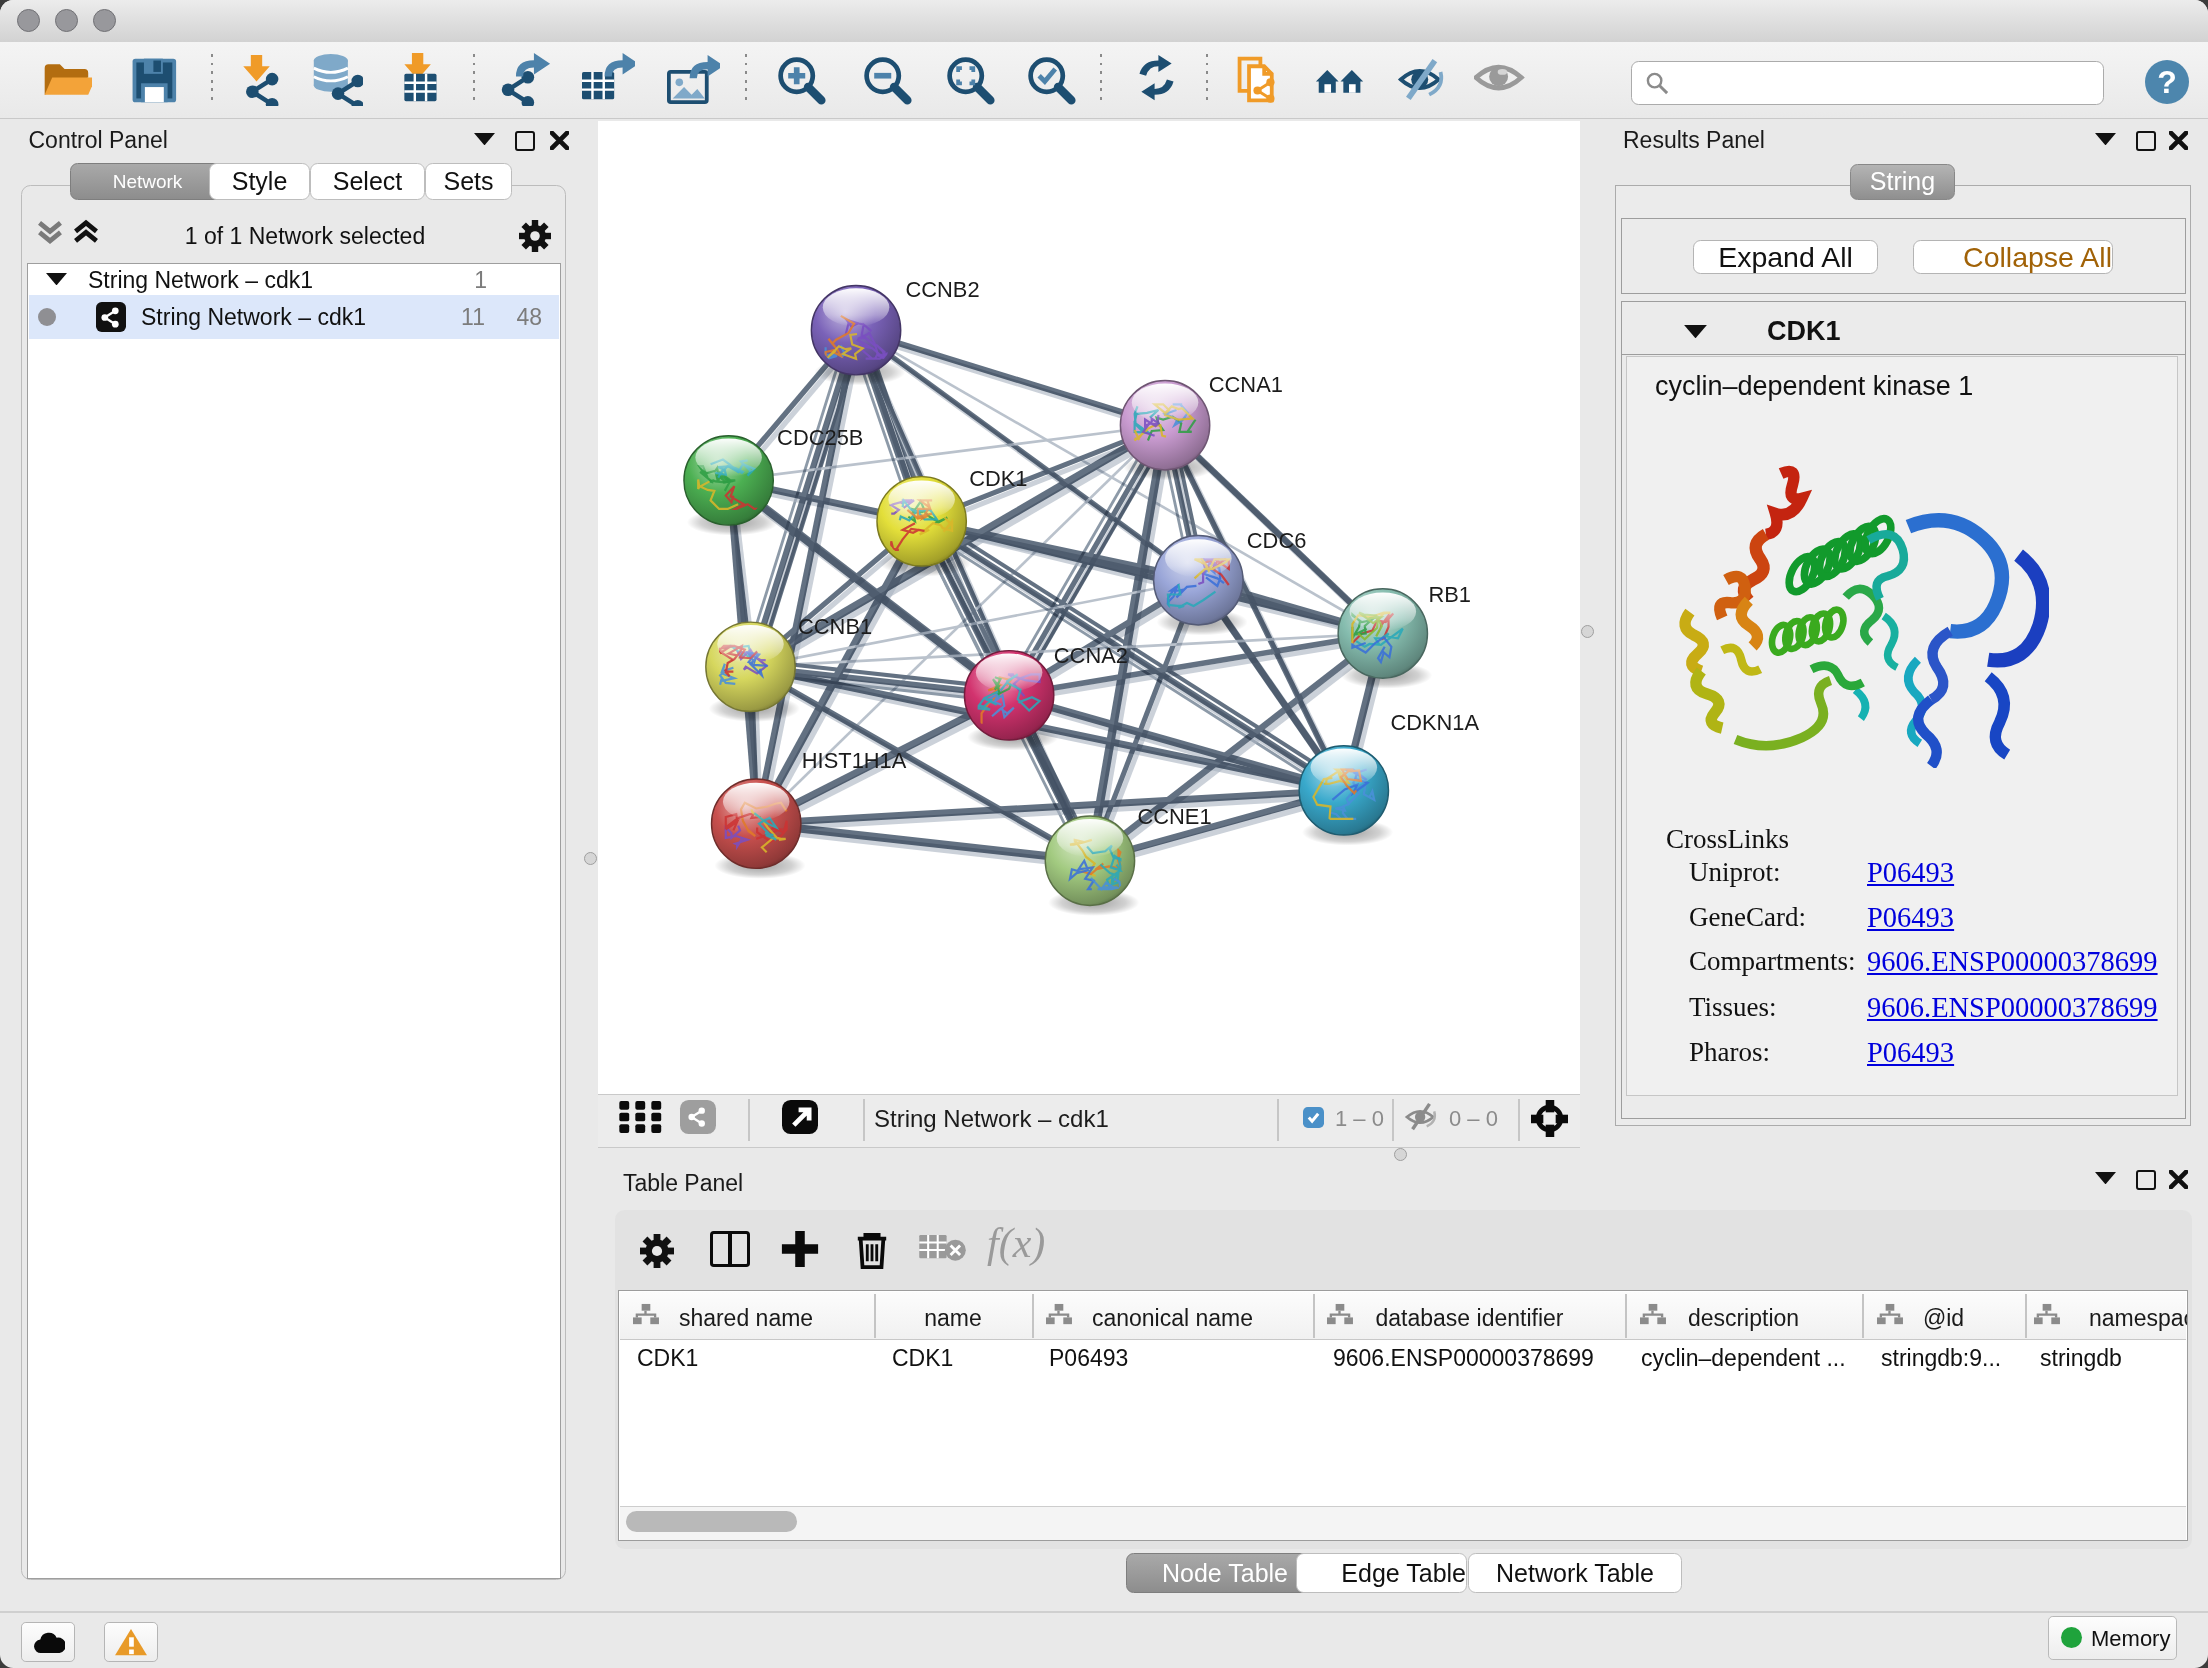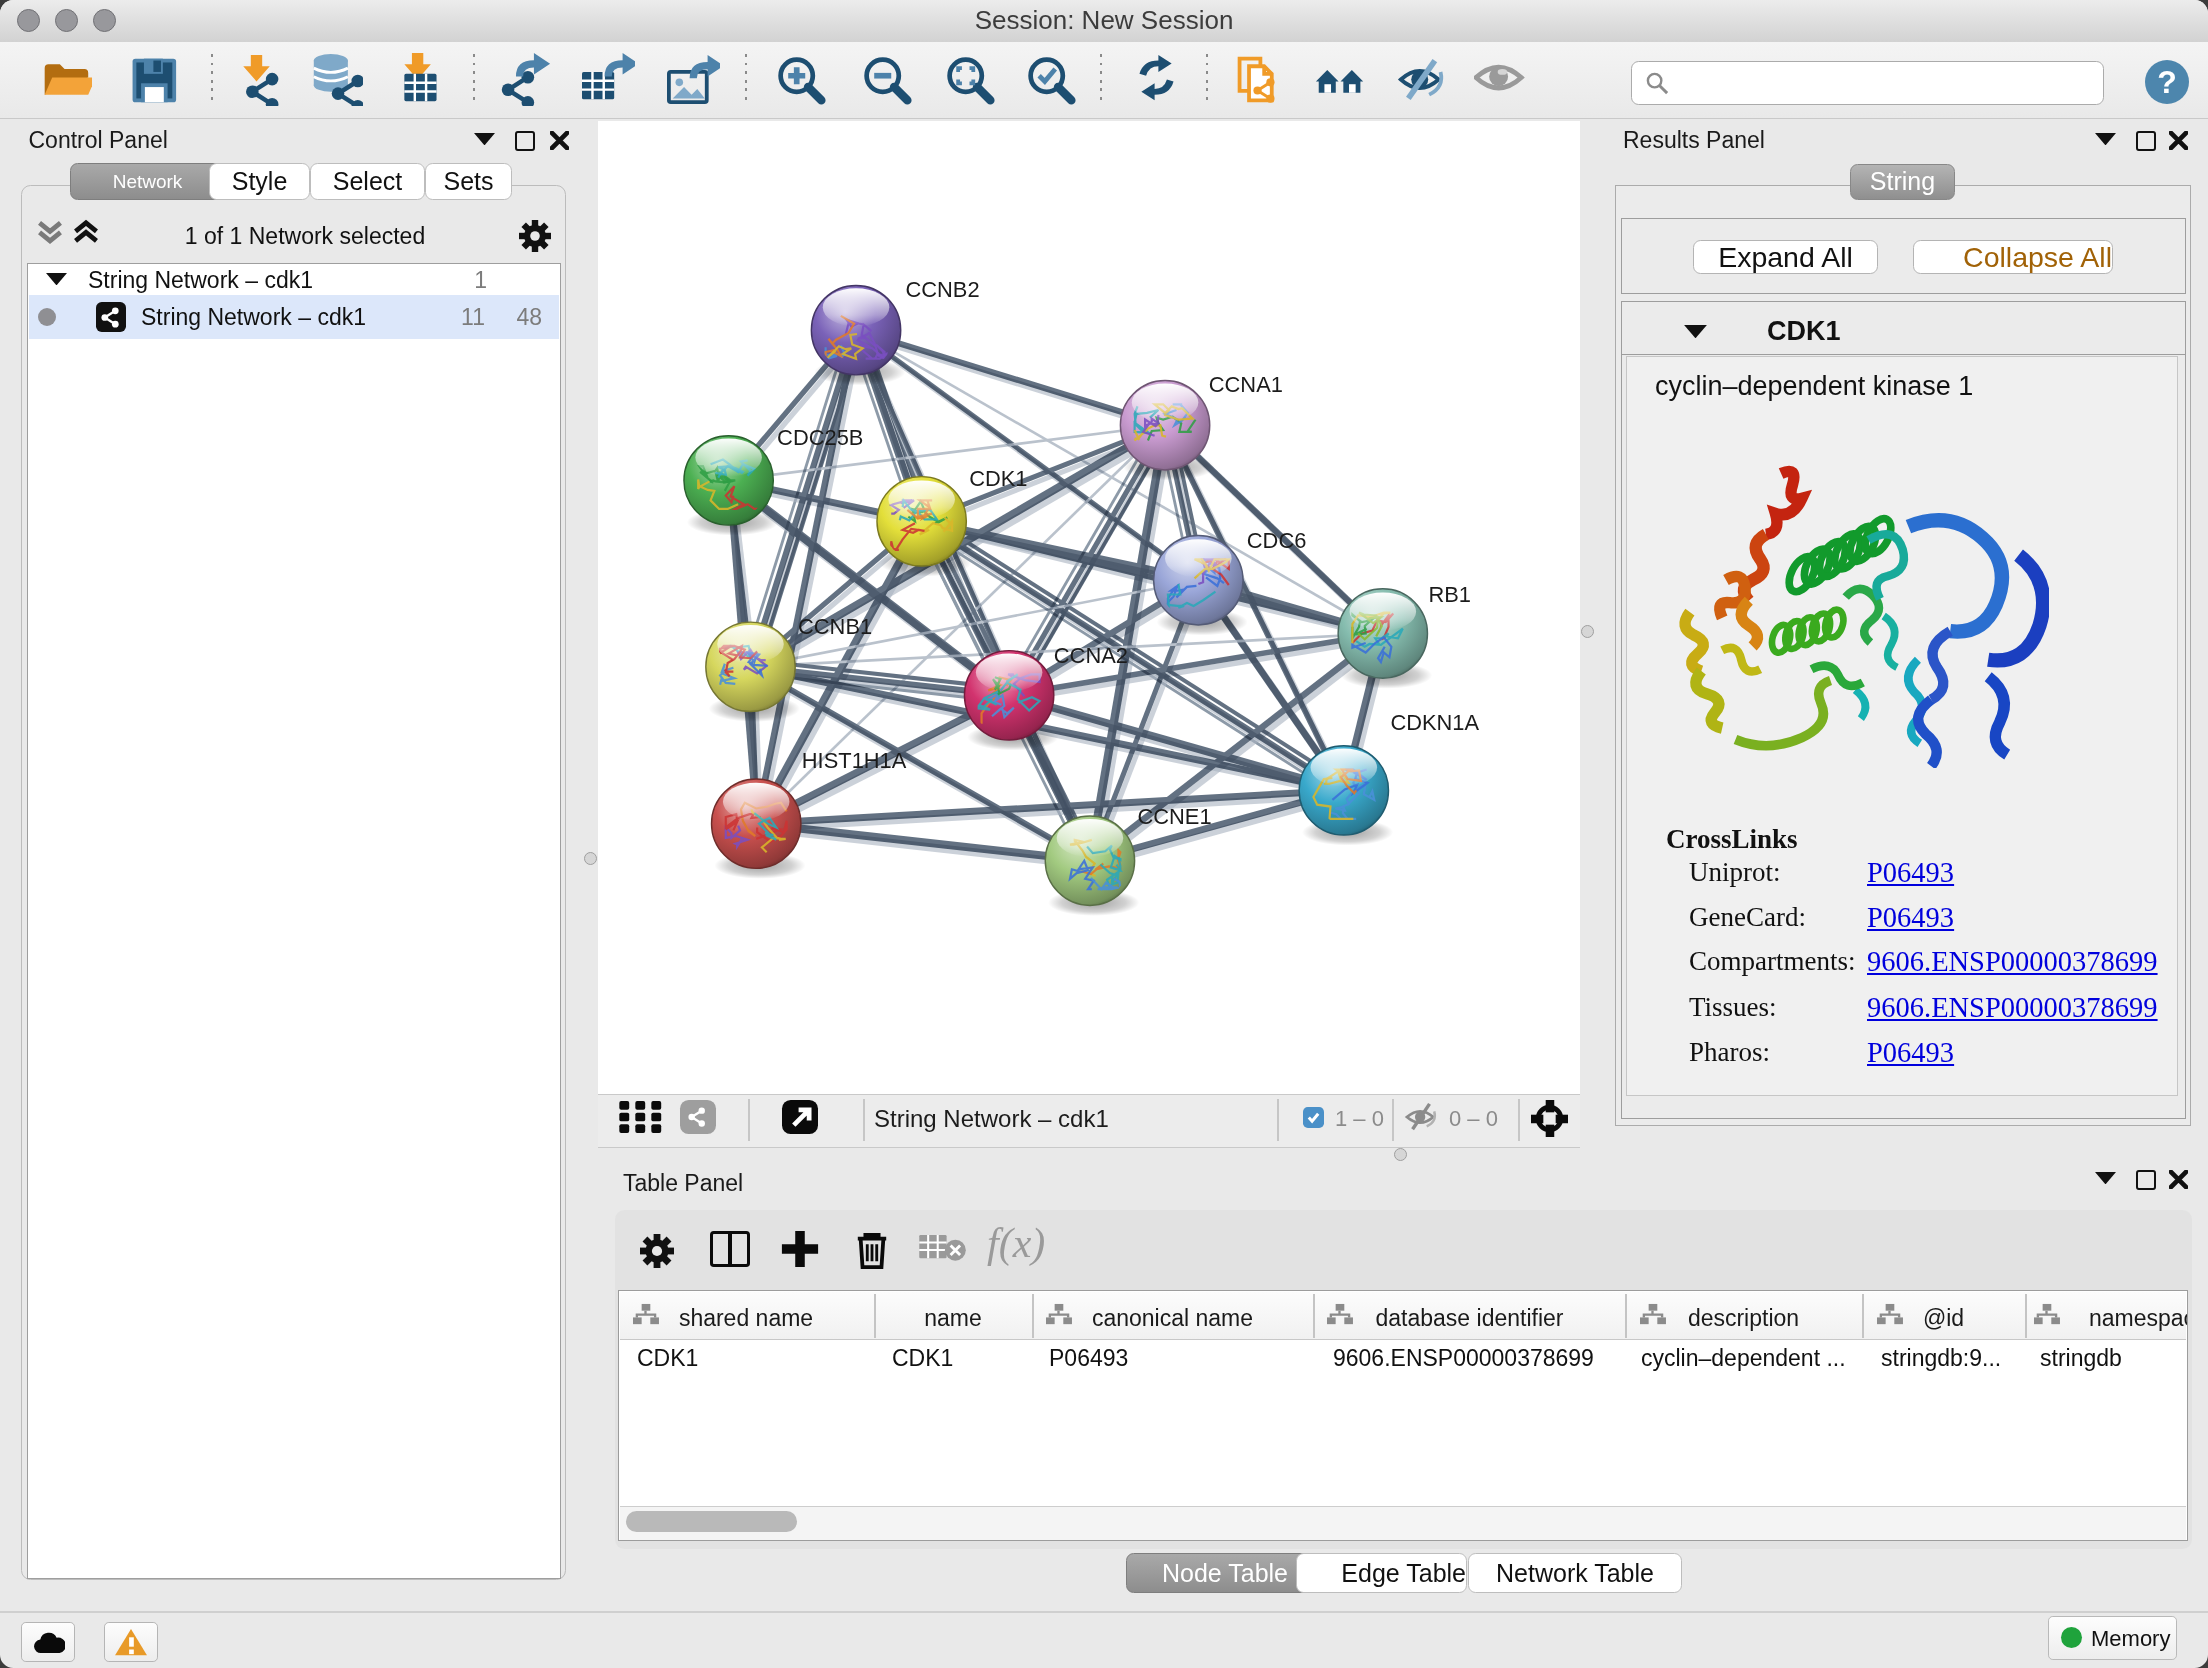--- a/index.html
+++ b/index.html
@@ -1,19 +1,18 @@
 <!DOCTYPE html>
 <html style="font-size:15px"><head><meta charset="utf-8"><style>
 *{margin:0;padding:0}
 body{width:2208px;height:1668px;background:#3c3c3c;font-family:"Liberation Sans",sans-serif;overflow:hidden}
 #win{position:absolute;left:0;top:0;width:2208px;height:1668px;background:#e9e9e9;border-radius:13.3px;overflow:hidden}
 </style></head><body>
 <div id="win">
 <div style="position:absolute;left:0;top:0;width:2208px;height:42px;background:linear-gradient(#ececec,#d2d2d2);border-bottom:1px solid #a2a2a2"></div>
-<div style="position:absolute;left:0;top:4.8px;width:2208px;text-align:center;font-size:26px;color:#3c3c3c">Session: New Session</div>
 <div style="position:absolute;left:17px;top:8.6px;width:23px;height:23px;border-radius:50%;background:#98989c;border:1.4px solid #717175;box-sizing:border-box"></div>
 <div style="position:absolute;left:55px;top:8.6px;width:23px;height:23px;border-radius:50%;background:#98989c;border:1.4px solid #717175;box-sizing:border-box"></div>
 <div style="position:absolute;left:93px;top:8.6px;width:23px;height:23px;border-radius:50%;background:#98989c;border:1.4px solid #717175;box-sizing:border-box"></div>
 <div style="position:absolute;left:0;top:42px;width:2208px;height:76px;background:linear-gradient(#f4f4f4,#e9e9e9);border-bottom:1px solid #c9c9c9"></div>
     <svg style="position:absolute;left:39px;top:53px" width="53" height="53" viewBox="0 0 56 56">
       <path d="M6 44 L6 16 Q6 12 10 12 L22 12 L27 17 L48 17 Q52 17 52 21 L52 26 Z" fill="#b36d10"></path>
       <path d="M52 44 L6 44 L14 26 L60 26 Z" fill="#f3a339"></path>
     </svg>
     <svg style="position:absolute;left:125px;top:53px" width="53" height="53" viewBox="0 0 56 56">
       <rect x="8" y="6" width="46" height="46" rx="3" fill="#4d82aa"></rect>
@@ -676,21 +675,21 @@
       <path d="M262 206 Q244 224 258 240 Q274 254 260 270 Q248 284 264 294" stroke="#18a8c0" stroke-width="9" fill="none"></path>
       <path d="M196 238 Q214 252 202 268" stroke="#16b2b2" stroke-width="8" fill="none"></path>
       <path d="M252 66 Q296 48 330 78 Q362 106 344 148 Q330 180 296 176" stroke="#2b6fd0" stroke-width="15" fill="none"></path>
       <path d="M368 96 Q404 124 390 170 Q376 212 336 206" stroke="#1b3fc0" stroke-width="15" fill="none"></path>
       <path d="M296 176 Q268 192 282 214 Q298 236 276 248" stroke="#2b55c8" stroke-width="11" fill="none"></path>
       <path d="M276 248 Q252 266 270 284 Q290 300 276 318" stroke="#2050c8" stroke-width="11" fill="none"></path>
       <path d="M336 224 Q362 244 348 272 Q336 294 356 306" stroke="#1846c4" stroke-width="12" fill="none"></path>
       <path d="M150 216 Q170 206 178 222 Q186 240 204 230" stroke="#2aa83a" stroke-width="9" fill="none"></path>
       <path d="M226 160 Q244 172 234 190 Q224 206 240 214" stroke="#18b0a0" stroke-width="8" fill="none"></path>
     </svg>
-    <div style="position:absolute;left:1666px;top:824px;font-size:27px;font-weight:bold;font-family:'Liberation Serif',serif;color:#111">CrossLinks</div>
+    <div style="position:absolute;left:1666px;top:824px;font-size:27px;font-weight:normal;font-family:'Liberation Serif',serif;color:#111">CrossLinks</div>
     <div style="position:absolute;left:1689px;top:857px;font-size:27px;font-family:'Liberation Serif',serif;color:#111">Uniprot:</div>
     <div style="position:absolute;left:1867px;top:857px;font-size:28.5px;font-family:'Liberation Serif',serif;color:#0000dd;text-decoration:underline">P06493</div>
     <div style="position:absolute;left:1689px;top:902px;font-size:27px;font-family:'Liberation Serif',serif;color:#111">GeneCard:</div>
     <div style="position:absolute;left:1867px;top:902px;font-size:28.5px;font-family:'Liberation Serif',serif;color:#0000dd;text-decoration:underline">P06493</div>
     <div style="position:absolute;left:1689px;top:946px;font-size:27px;font-family:'Liberation Serif',serif;color:#111">Compartments:</div>
     <div style="position:absolute;left:1867px;top:946px;font-size:28.5px;font-family:'Liberation Serif',serif;color:#0000dd;text-decoration:underline">9606.ENSP00000378699</div>
     <div style="position:absolute;left:1689px;top:992px;font-size:27px;font-family:'Liberation Serif',serif;color:#111">Tissues:</div>
     <div style="position:absolute;left:1867px;top:992px;font-size:28.5px;font-family:'Liberation Serif',serif;color:#0000dd;text-decoration:underline">9606.ENSP00000378699</div>
     <div style="position:absolute;left:1689px;top:1037px;font-size:27px;font-family:'Liberation Serif',serif;color:#111">Pharos:</div>
     <div style="position:absolute;left:1867px;top:1037px;font-size:28.5px;font-family:'Liberation Serif',serif;color:#0000dd;text-decoration:underline">P06493</div>

